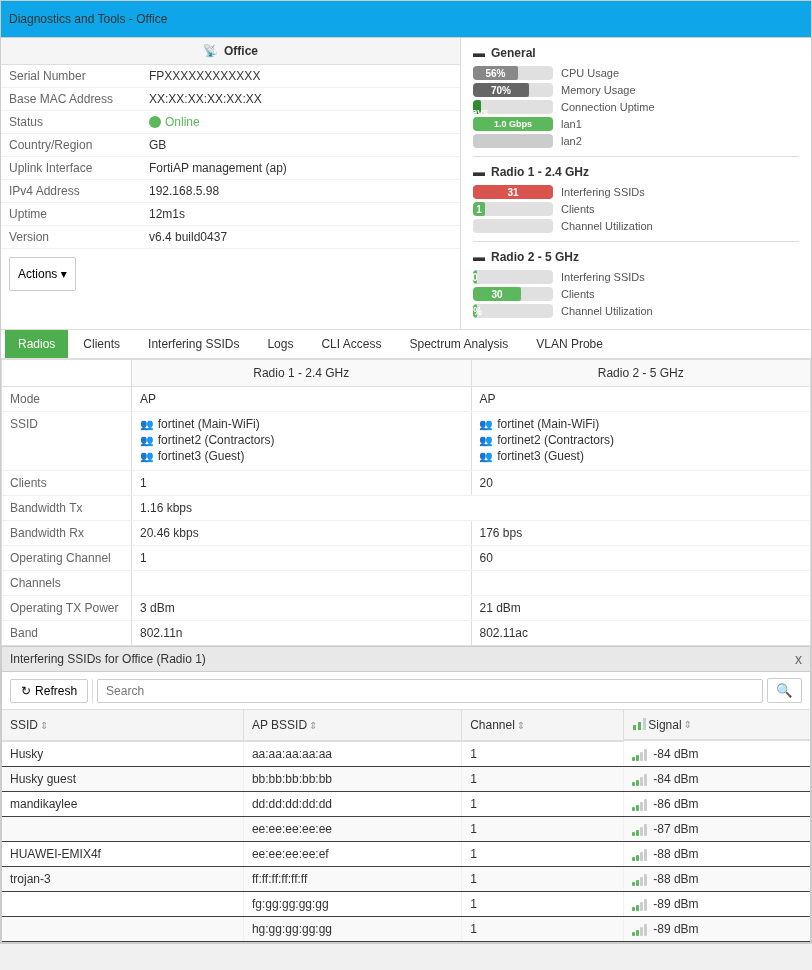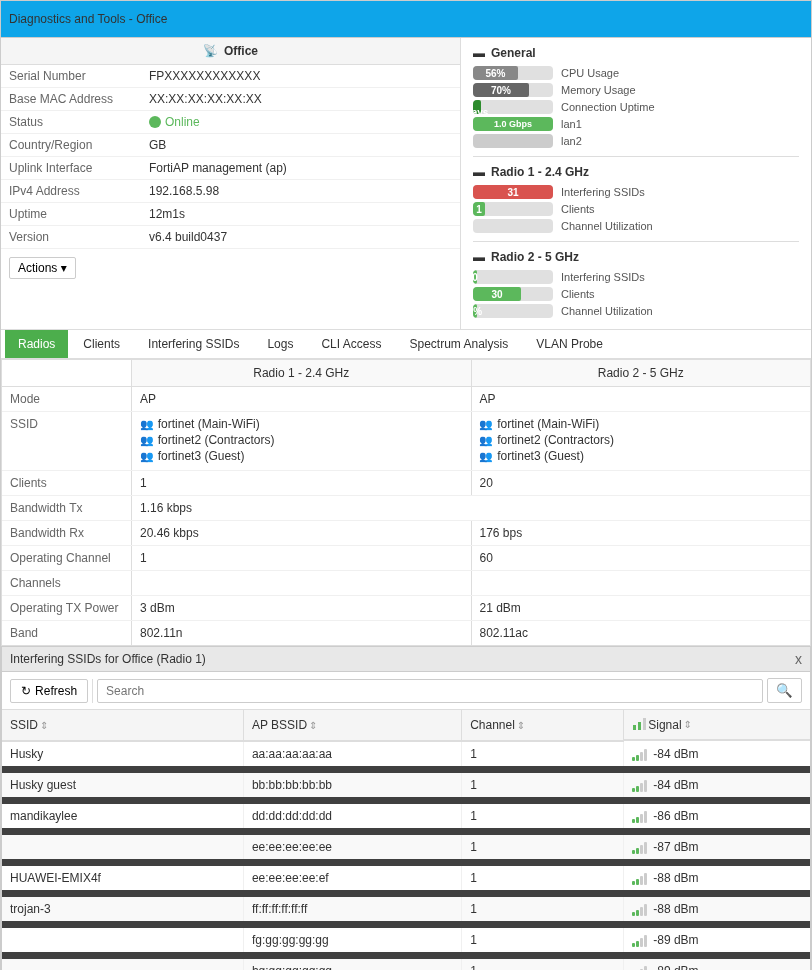--- a/index.html
+++ b/index.html
@@ -14,21 +14,21 @@
     
     
     .left-panel { width: 460px; border-right: 1px solid #ddd; padding: 0; }
     .device-header { background: #f5f5f5; border-bottom: 1px solid #ddd; padding: 6px; text-align: center; font-weight: bold; display: flex; align-items: center; justify-content: center; gap: 6px; }
     
     .info-table { width: 100%; border-collapse: collapse; }
     .info-table td { padding: 4px 8px; vertical-align: top; border-bottom: 1px solid #f0f0f0; }
     .info-table td:first-child { color: #666; width: 140px; }
     .info-table td:last-child { color: #333; }
     
-    .actions-btn { margin: 8px; background: #fff; border: 1px solid #ccc; padding: 3px 8px; cursor: pointer; border-radius: 2px; font-size: 12px; }
+    .actions-btn { margin: 8px; background: #fff; border: 1px solid #ccc; padding: 9px 8px; cursor: pointer; border-radius: 2px; font-size: 12px; }
     
     .status-online { color: #5cb85c; display: flex; align-items: center; gap: 4px; }
     .status-dot { width: 12px; height: 12px; background: #5cb85c; border-radius: 50%; display: inline-block; }
     
     
     .right-panel { flex: 1; padding: 8px 12px; }
     
     .section-header { display: flex; align-items: center; gap: 6px; font-weight: bold; margin-bottom: 6px; }
     
     .stat-row { display: flex; align-items: center; margin-bottom: 3px; gap: 8px; }
@@ -72,21 +72,21 @@
     .interfering-toolbar { display: flex; align-items: center; padding: 6px 8px; gap: 4px; border-bottom: 1px solid #ddd; }
     .refresh-btn { display: flex; align-items: center; gap: 4px; padding: 4px 10px; background: #fff; border: 1px solid #ccc; cursor: pointer; border-radius: 2px; font-size: 12px; }
     .toolbar-divider { width: 1px; height: 24px; background: #ddd; }
     .search-input { flex: 1; padding: 4px 8px; border: 1px solid #ccc; font-size: 12px; border-radius: 2px; }
     .search-btn { padding: 4px 8px; background: #fff; border: 1px solid #ccc; cursor: pointer; border-radius: 2px; }
     
     
     .data-table { width: 100%; border-collapse: collapse; }
     .data-table th { padding: 6px 8px; background: #f5f5f5; border-bottom: 2px solid #ddd; border-right: 1px solid #ddd; text-align: left; font-weight: normal; font-size: 12px; }
     .data-table th:last-child { border-right: none; }
-    .data-table td { padding: 5px 8px; border-bottom: 7px solid #404040; border-right: 1px solid #f0f0f0; font-size: 12px; }
+    .data-table td { padding: 5px 8px; border-bottom: 1px solid #404040; border-right: 1px solid #f0f0f0; font-size: 12px; }
     .data-table td:last-child { border-right: none; }
     .data-table tr:nth-child(even) { background: #f9f9f9; }
     
     .sort-icon { font-size: 10px; color: #999; margin-left: 2px; }
     
     .signal-display { display: flex; align-items: center; gap: 6px; }
     .signal-bars { display: flex; align-items: flex-end; gap: 1px; height: 14px; }
     .signal-bar { width: 3px; background: #5cb85c; border-radius: 1px; }
     .signal-bar.b1 { height: 4px; }
     .signal-bar.b2 { height: 6px; }

